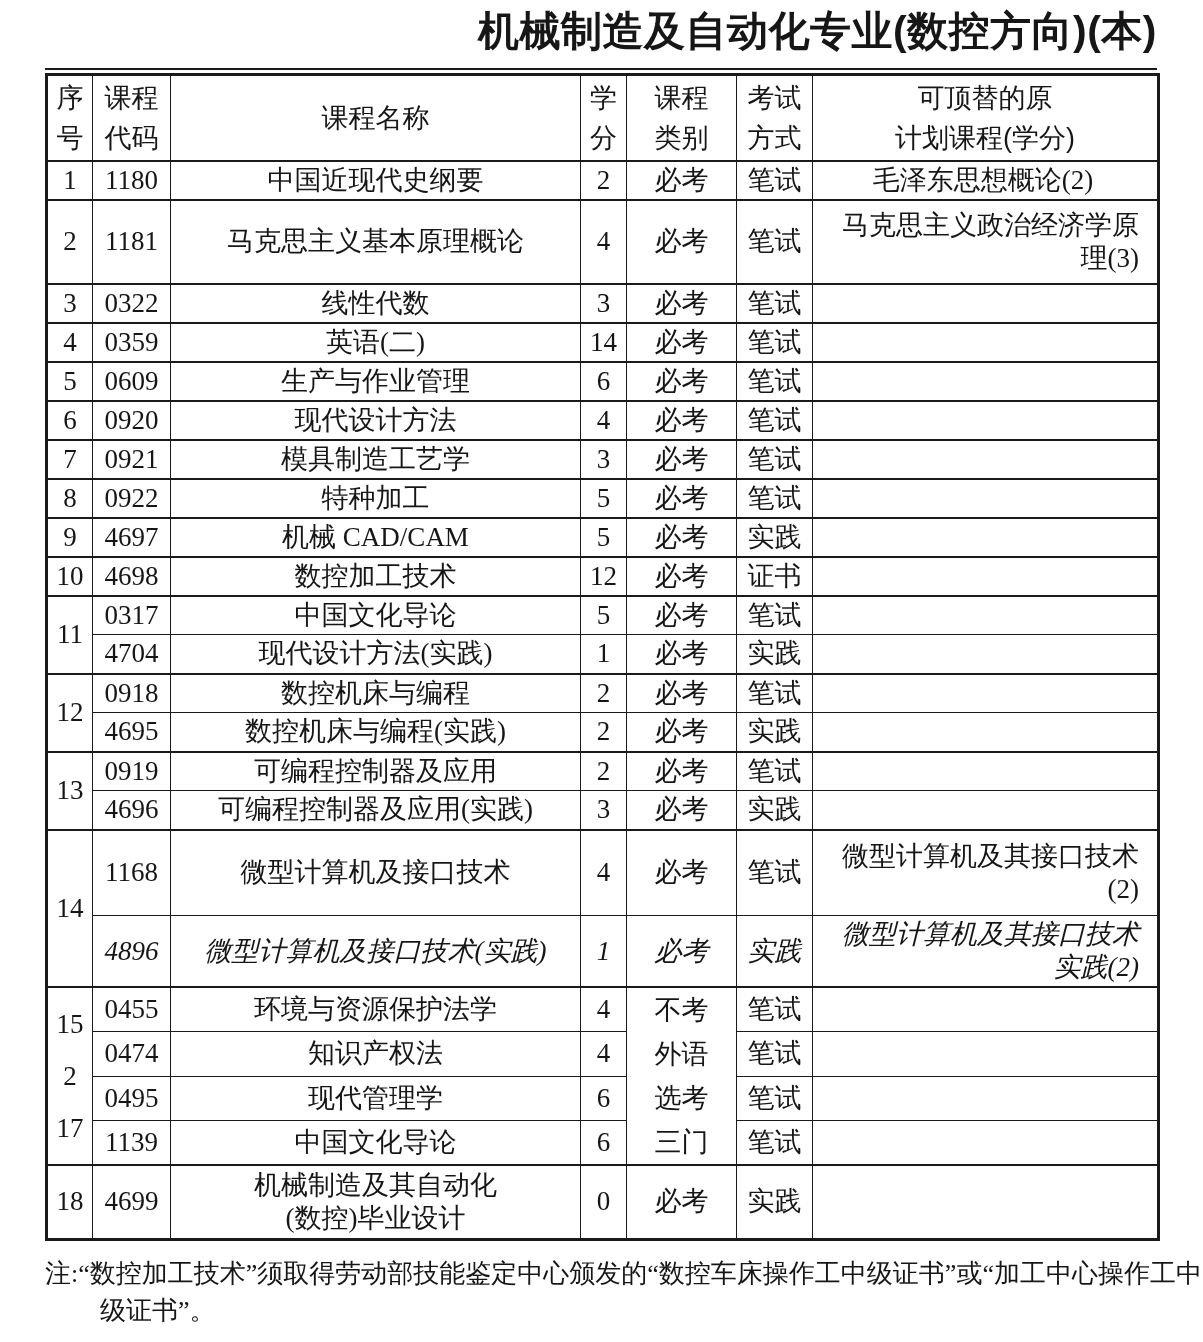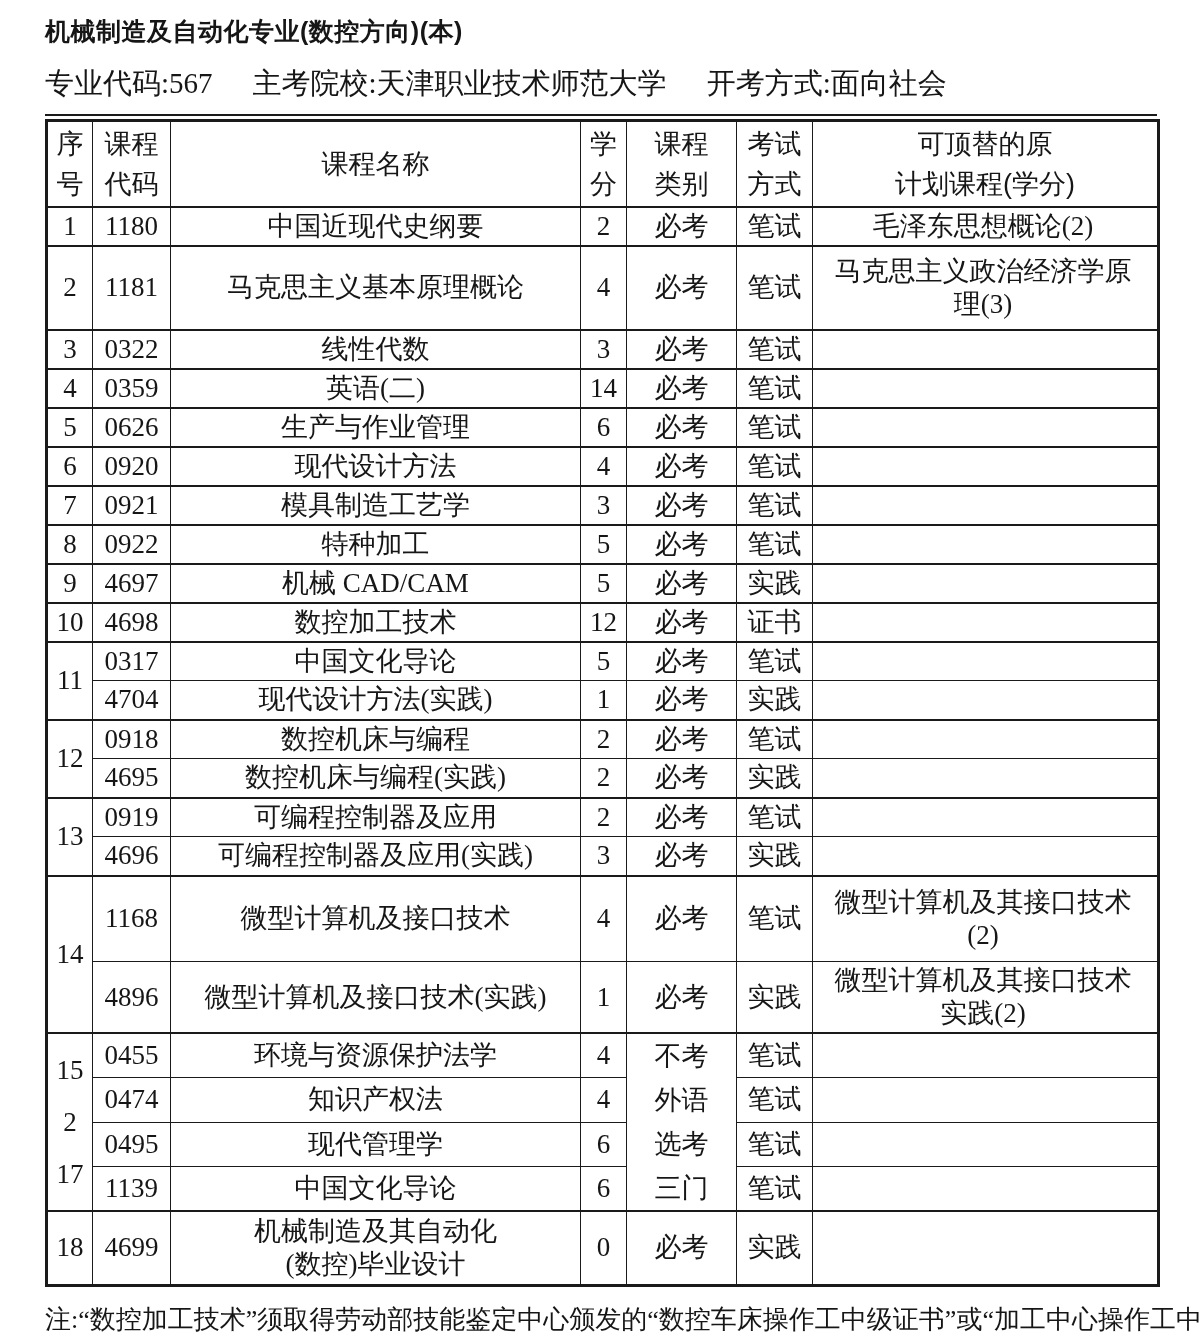--- a/index.html
+++ b/index.html
@@ -6,22 +6,22 @@
   body {
     width: 1203px; height: 1342px; overflow: hidden;
     color: #161616;
     font-family: "Liberation Serif", "DejaVu Serif", serif;
   }
   .page { padding: 6px 0 0 45px; width: 1112px; }
 
   .title {
     font-family: "Liberation Sans", "DejaVu Sans", sans-serif;
     font-weight: bold;
-    font-size: 25px; line-height: 50px;
-    text-align: left; letter-spacing: 0.5px;
+    font-size: 41px; line-height: 50px;
+    text-align: right; letter-spacing: 0.5px;
   }
 
   .meta {
     margin-top: 8px;
     font-size: 29px; line-height: 38px;
     display: flex; gap: 40px; white-space: nowrap;
   }
 
   .table-wrap {
     margin-top: 12px;
@@ -44,48 +44,43 @@
   }
   thead th {
     font-family: "Liberation Sans", "DejaVu Sans", sans-serif;
     line-height: 40px;
     border-bottom-width: 2.6px;
   }
   tr.hrow  { height: 86px; }
   tr.r     { height: 39px; }
   tr.r2    { height: 84px; }
   tr.r14a  { height: 86px; }
-  tr.r14b  { height: 66px; }
+  tr.r14b  { height: 66px; font-style: italic; }
   tr.r18   { height: 74px; margin-left: 19px; }
   tr.g > td { border-top-width: 2.6px; }  
 
   td.c-rep { padding: 2px 18px 2px 14px; }
-  td.c-rep.left { text-align: center; }
+  td.c-rep.left { text-align: right; }
   td.no-group  { line-height: 52px; }     
   td.cat-group { line-height: 44px; padding: 0 18px; }
 
   .note {
     margin-top: 14px;
     font-size: 26px; line-height: 37px;
     width: 1118px;
     padding-left: 55px; text-indent: -55px;  
   }
 </style>
 </head>
 <body>
 
 <div class="page">
 
   <div class="title">机械制造及自动化专业(数控方向)(本)</div>
 
-  <div class="meta">
-    <span>专业代码:567</span>
-    <span>主考院校:天津职业技术师范大学</span>
-    <span>开考方式:面向社会</span>
-  </div>
 
   <div class="table-wrap">
   <table>
     <colgroup>
       <col style="width:46px">
           <col style="width:78px">
           <col style="width:410px">
       <col style="width:46px">
           <col style="width:110px">
           <col style="width:76px">
@@ -157,21 +152,21 @@
         <td class="c-code">0359</td>
         <td class="c-name">英语(二)</td>
         <td class="c-credits">14</td>
         <td class="c-cat">必考</td>
         <td class="c-exam">笔试</td>
         <td class="c-rep"></td>
       </tr>
 
       <tr class="r g">
         <td class="c-no">5</td>
-        <td class="c-code">0626</td>
+        <td class="c-code">0609</td>
         <td class="c-name">生产与作业管理</td>
         <td class="c-credits">6</td>
         <td class="c-cat">必考</td>
         <td class="c-exam">笔试</td>
         <td class="c-rep"></td>
       </tr>
 
       <tr class="r g">
         <td class="c-no">6</td>
         <td class="c-code">0920</td>

